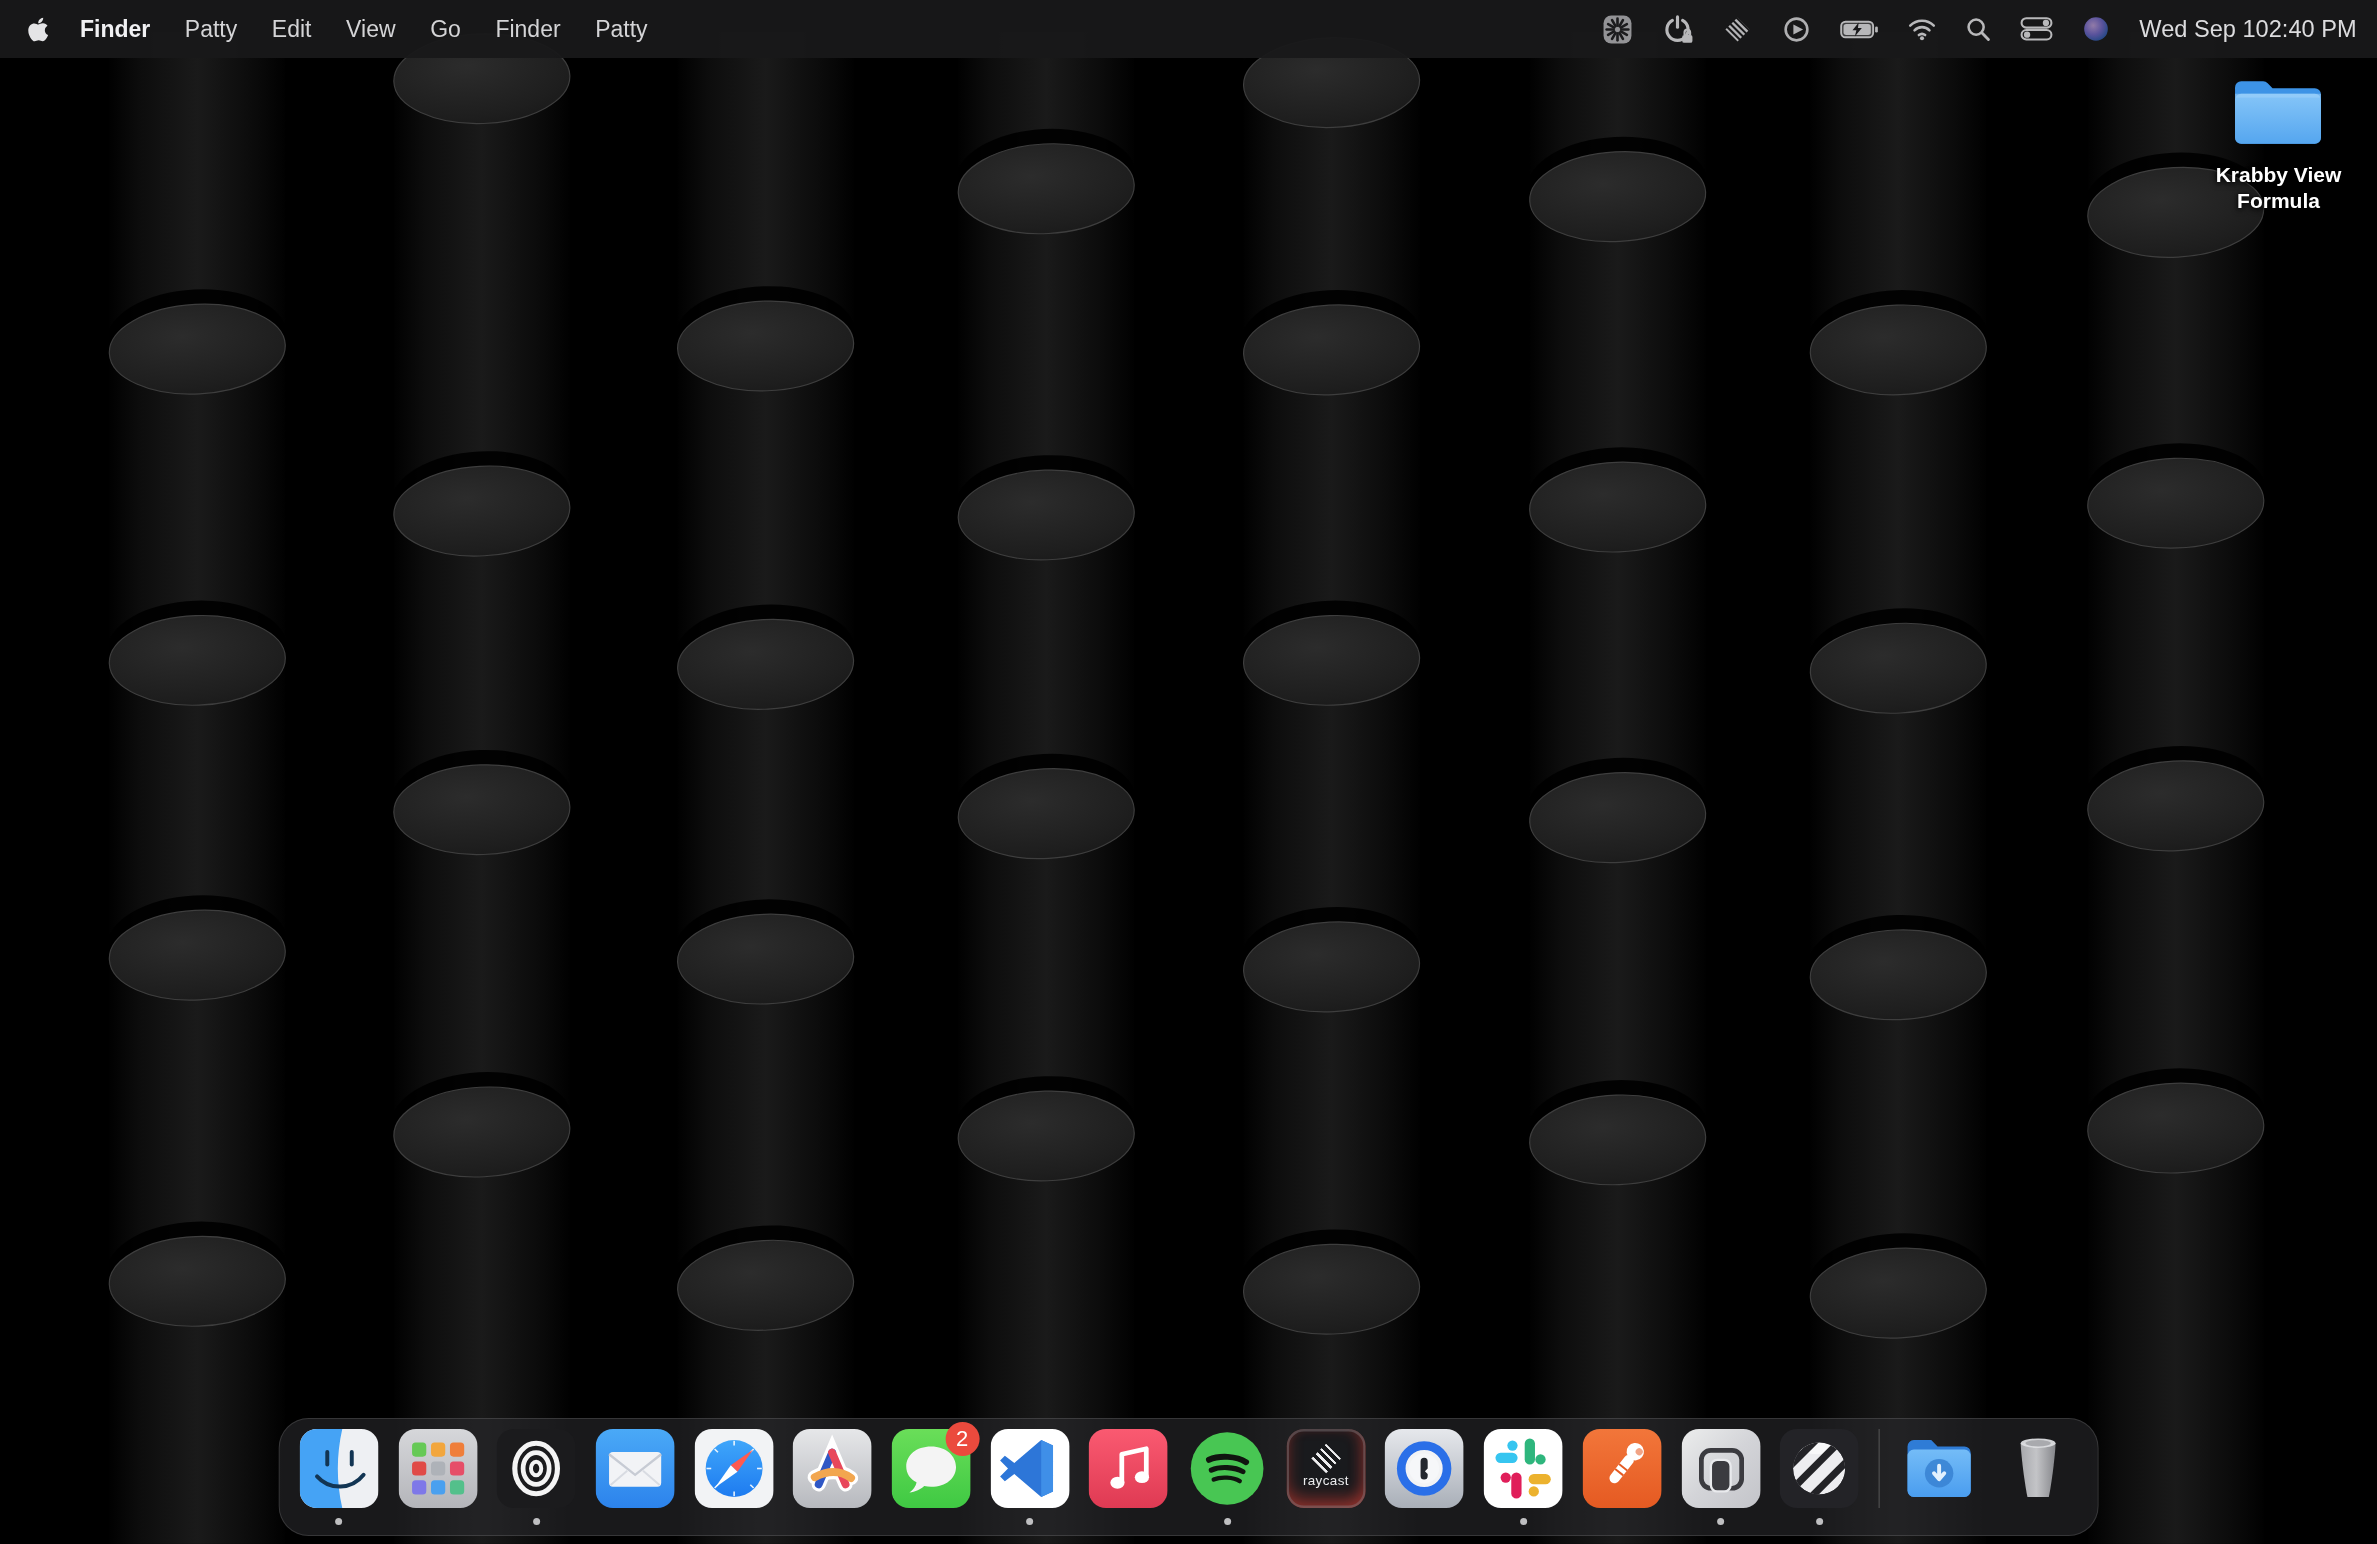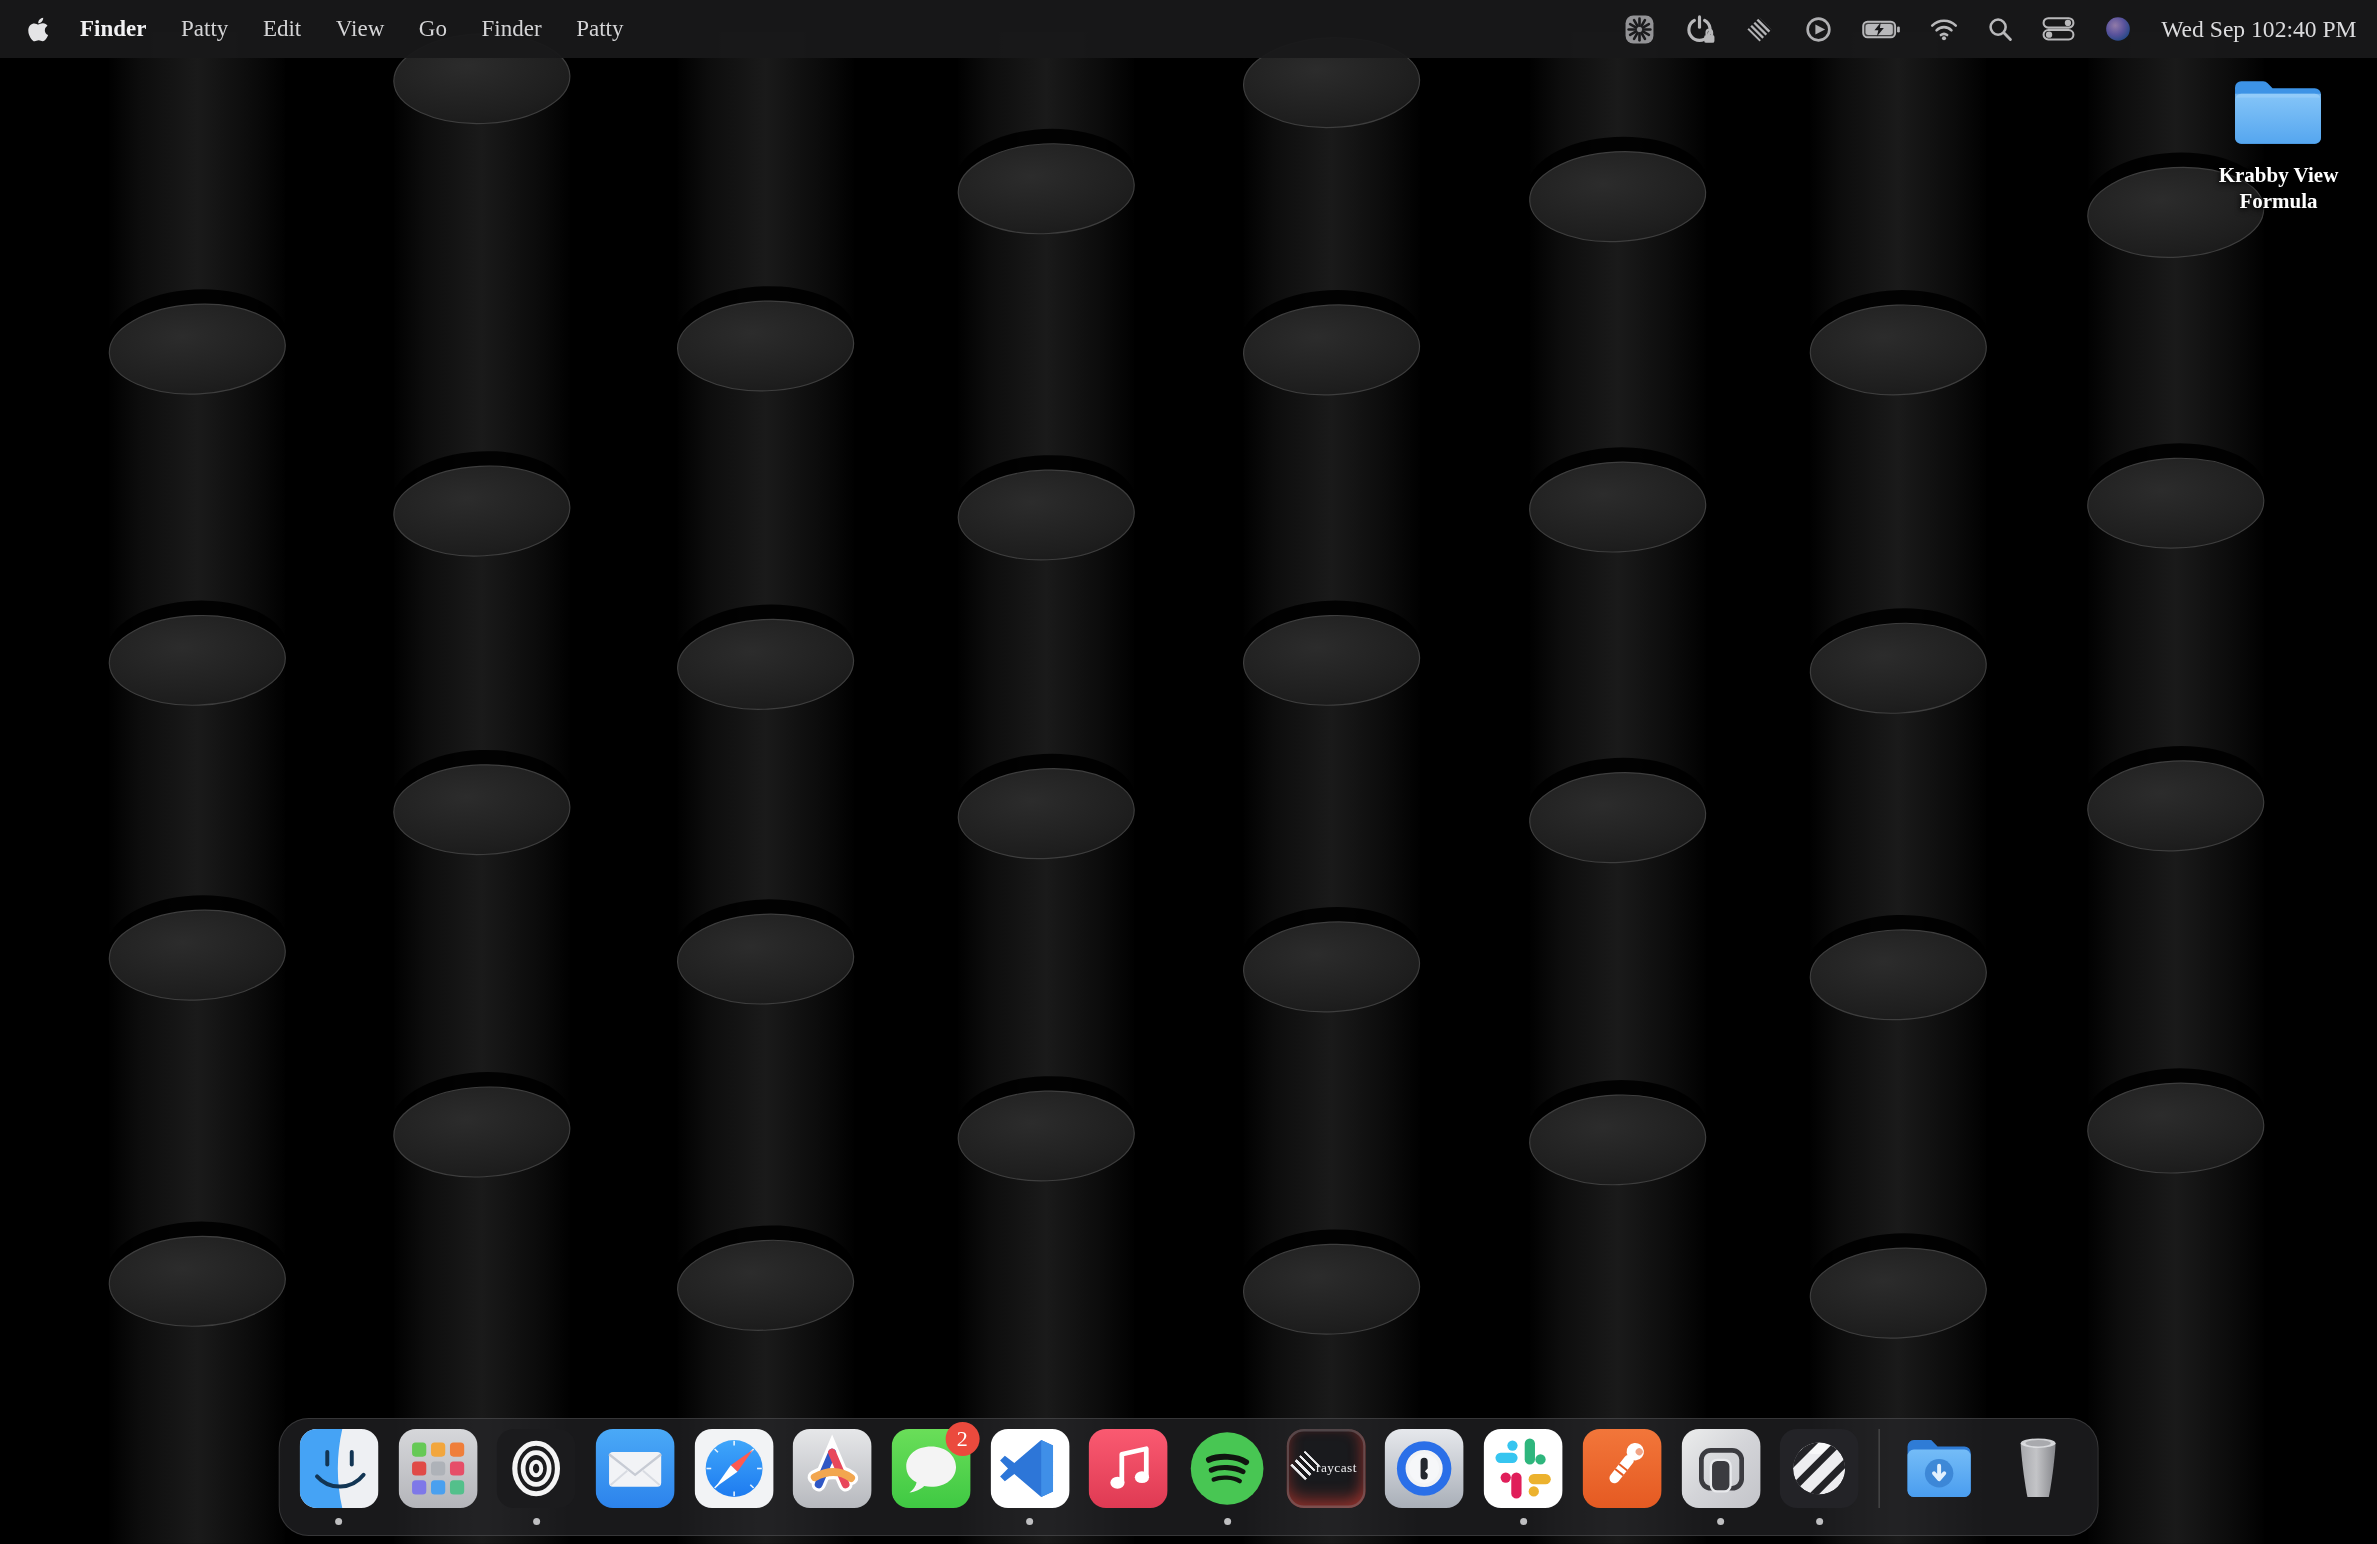--- a/index.html
+++ b/index.html
@@ -1,17 +1,17 @@
 <!DOCTYPE html>
 <html style="font-size:12.6px"><head>
 <meta charset="utf-8">
 <style>
   html,body{margin:0;padding:0;background:#000;}
   .screen{position:relative;width:2377px;height:1544px;overflow:hidden;background:#000;
-          font-family:Liberation Serif, serif;}
+          font-family:Liberation Sans, sans-serif;}
   
   .wallpaper{position:absolute;inset:0;z-index:0;}
   
   .menubar{position:absolute;top:0;left:0;right:0;height:58px;z-index:10;
            background:rgba(24,24,26,0.94);display:flex;align-items:center;
            padding:0 20.4px;color:#d4d4d6;font-size:23px;}
   .mb-left{display:flex;align-items:center;}
   .apple-wrap{padding:0 14px 0 7.9px;display:flex;align-items:center;}
   .mb-item{padding:0 17.3px;white-space:nowrap;}
   .mb-app{font-weight:700;color:#f1f1f3;}
@@ -34,21 +34,21 @@
   .run-dot{position:absolute;left:50%;transform:translateX(-50%);bottom:5.5px;width:7px;height:7px;
            border-radius:50%;background:rgba(200,200,202,.95);}
   .badge{position:absolute;top:-7px;right:-8.6px;min-width:34px;height:34px;border-radius:17.3px;
          background:#eb4a3d;color:#fff;font-size:22px;display:flex;align-items:center;
          justify-content:center;padding:0 4.7px;box-sizing:border-box;}
   .dock-divider{width:1.6px;height:79px;margin-top:0;background:rgba(255,255,255,.24);align-self:flex-start;}
   
   .icon-raycast{background:#191a1d;border-radius:17.3px;width:79px;height:79px;
      box-shadow:inset 0 0 0 2.4px rgba(130,130,134,.4), inset 0 -9.4px 15.7px rgba(255,70,58,.45),
                 inset -6.3px 0 12.6px rgba(255,70,58,.15);
-     display:flex;flex-direction:row;align-items:center;justify-content:center;}
+     display:flex;flex-direction:column;align-items:center;justify-content:center;}
   .rc-diamond{width:21px;height:21px;transform:rotate(45deg);overflow:hidden;margin-bottom:4.7px;
      background:repeating-linear-gradient(0deg,#ececee 0 2.4px,transparent 2.4px 6.3px);}
   .rc-label{color:#ececee;font-size:13.4px;letter-spacing:0.4px;}
 </style>
 </head>
 <body>
 
 <div class="screen">
 
   <svg class="wallpaper" width="2377" height="1544" viewBox="0 0 3024 1964">

